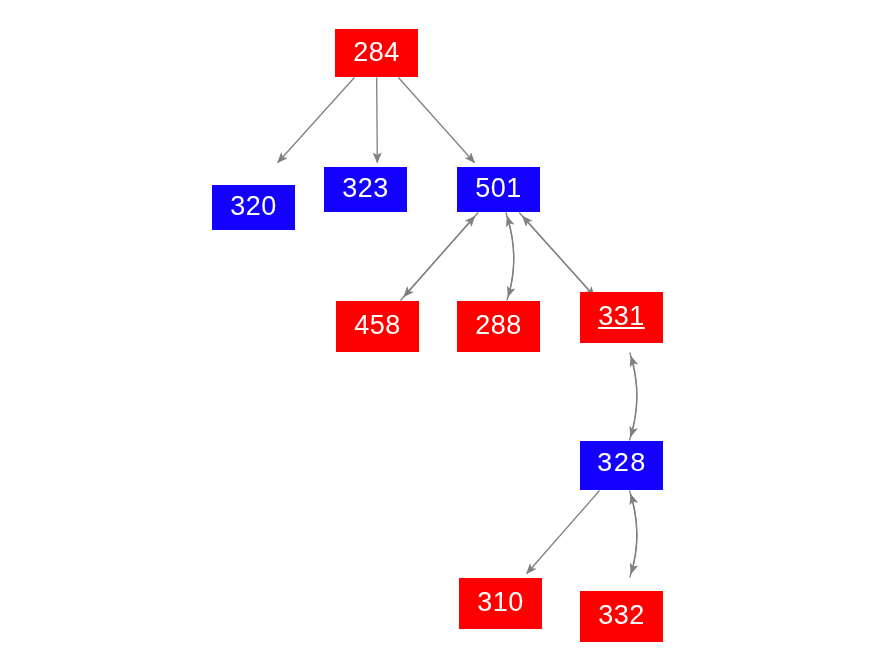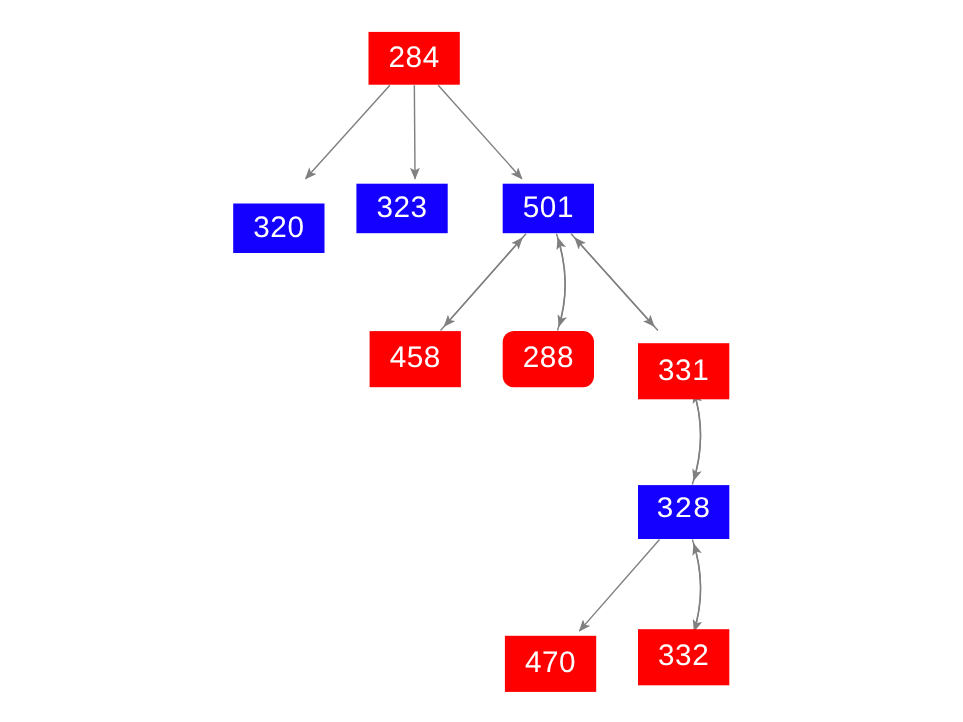--- a/index.html
+++ b/index.html
@@ -82,29 +82,29 @@
       </div>
       <div class="graph-node node-blue" style="left: 324px; top: 167px; width: 83px; height: 45px;">
         <span class="node-label">323</span>
       </div>
       <div class="graph-node node-blue" style="left: 457px; top: 167px; width: 83px; height: 45px;">
         <span class="node-label">501</span>
       </div>
       <div class="graph-node node-red" style="left: 336px; top: 301px; width: 83px; height: 51px;">
         <span class="node-label">458</span>
       </div>
-      <div class="graph-node node-red" style="left: 457px; top: 301px; width: 83px; height: 51px; border-radius: 10px;">
+      <div class="graph-node node-red" style="left: 457px; top: 301px; width: 83px; height: 51px;">
         <span class="node-label">288</span>
       </div>
-      <div class="graph-node node-red" style="left: 580px; top: 312px; width: 83px; height: 51px;">
+      <div class="graph-node node-red" style="left: 580px; top: 292px; width: 83px; height: 51px; text-decoration: underline;">
         <span class="node-label">331</span>
       </div>
       <div class="graph-node node-blue" style="left: 580px; top: 441px; width: 83px; height: 49px; font-family: Liberation Mono, monospace;">
         <span class="node-label">328</span>
       </div>
       <div class="graph-node node-red" style="left: 459px; top: 578px; width: 83px; height: 51px;">
-        <span class="node-label">470</span>
+        <span class="node-label">310</span>
       </div>
-      <div class="graph-node node-red" style="left: 580px; top: 572px; width: 83px; height: 51px; text-align: right;">
+      <div class="graph-node node-red" style="left: 580px; top: 591px; width: 83px; height: 51px; text-align: right;">
         <span class="node-label">332</span>
       </div>
     </div>
 </div>
 
 </body></html>

